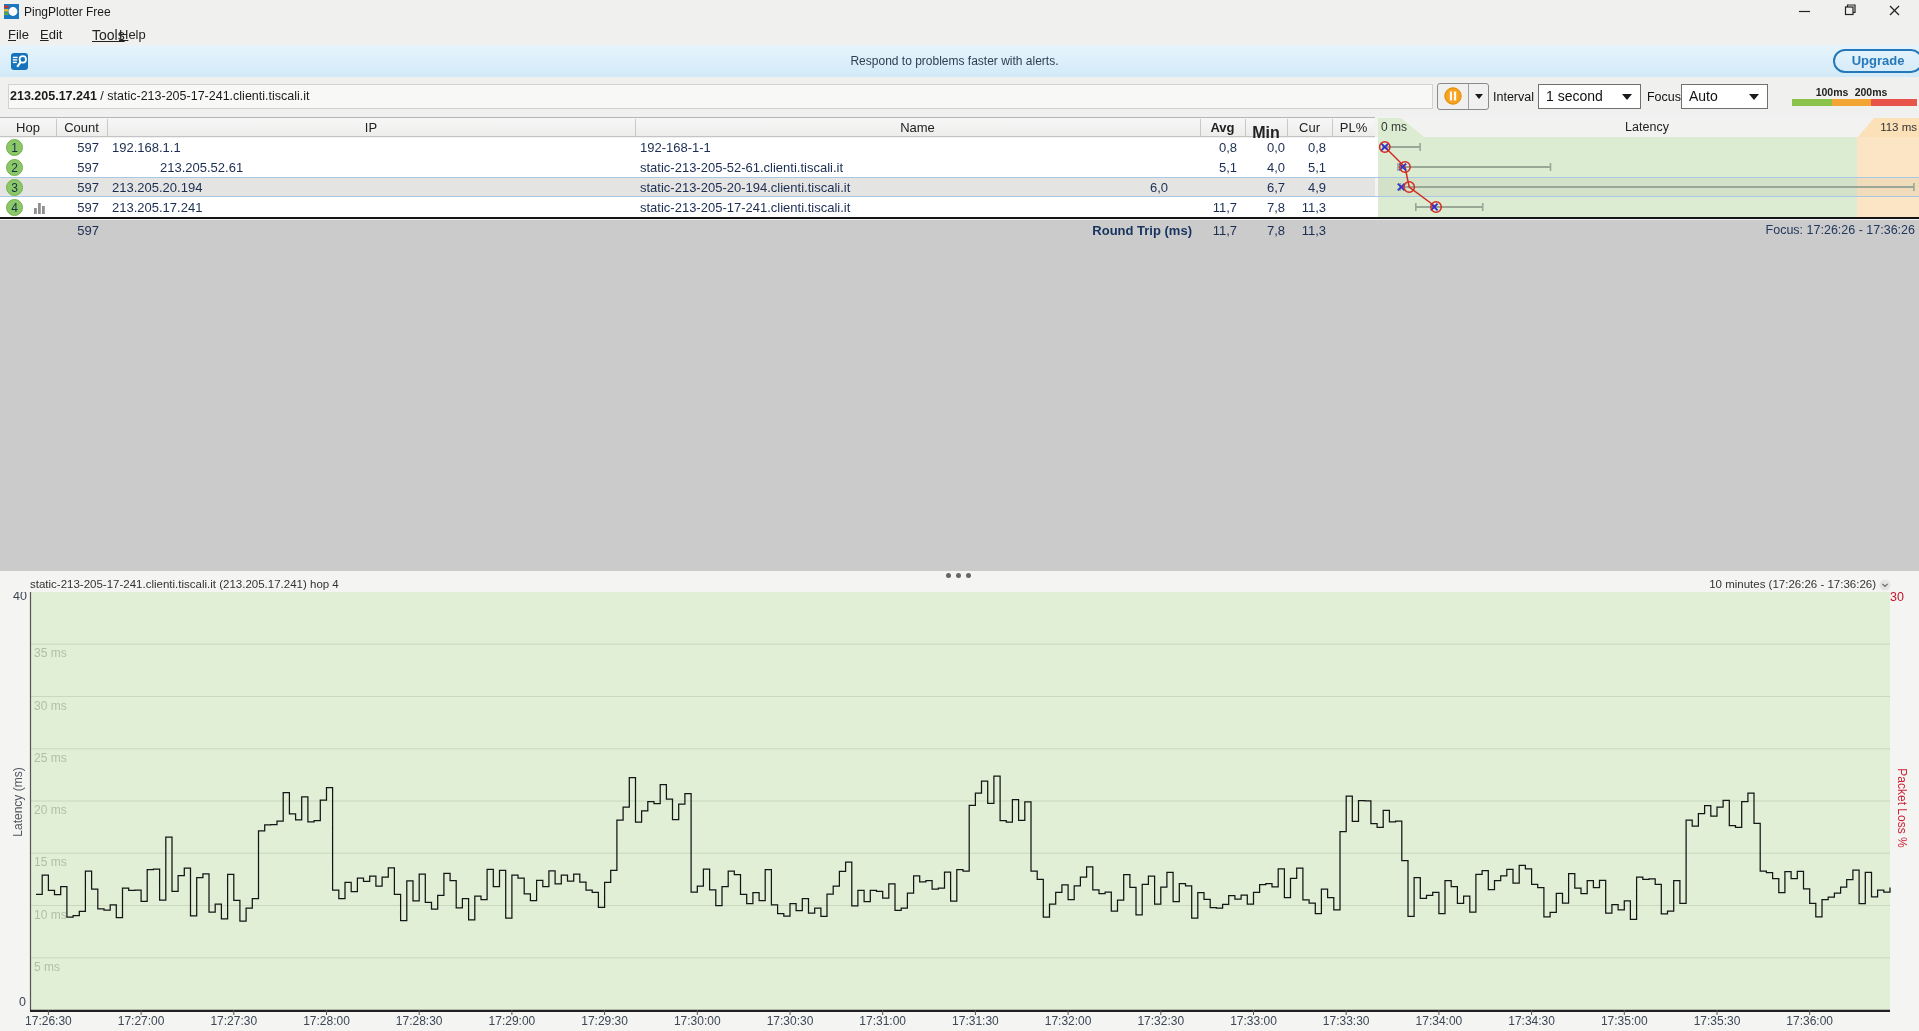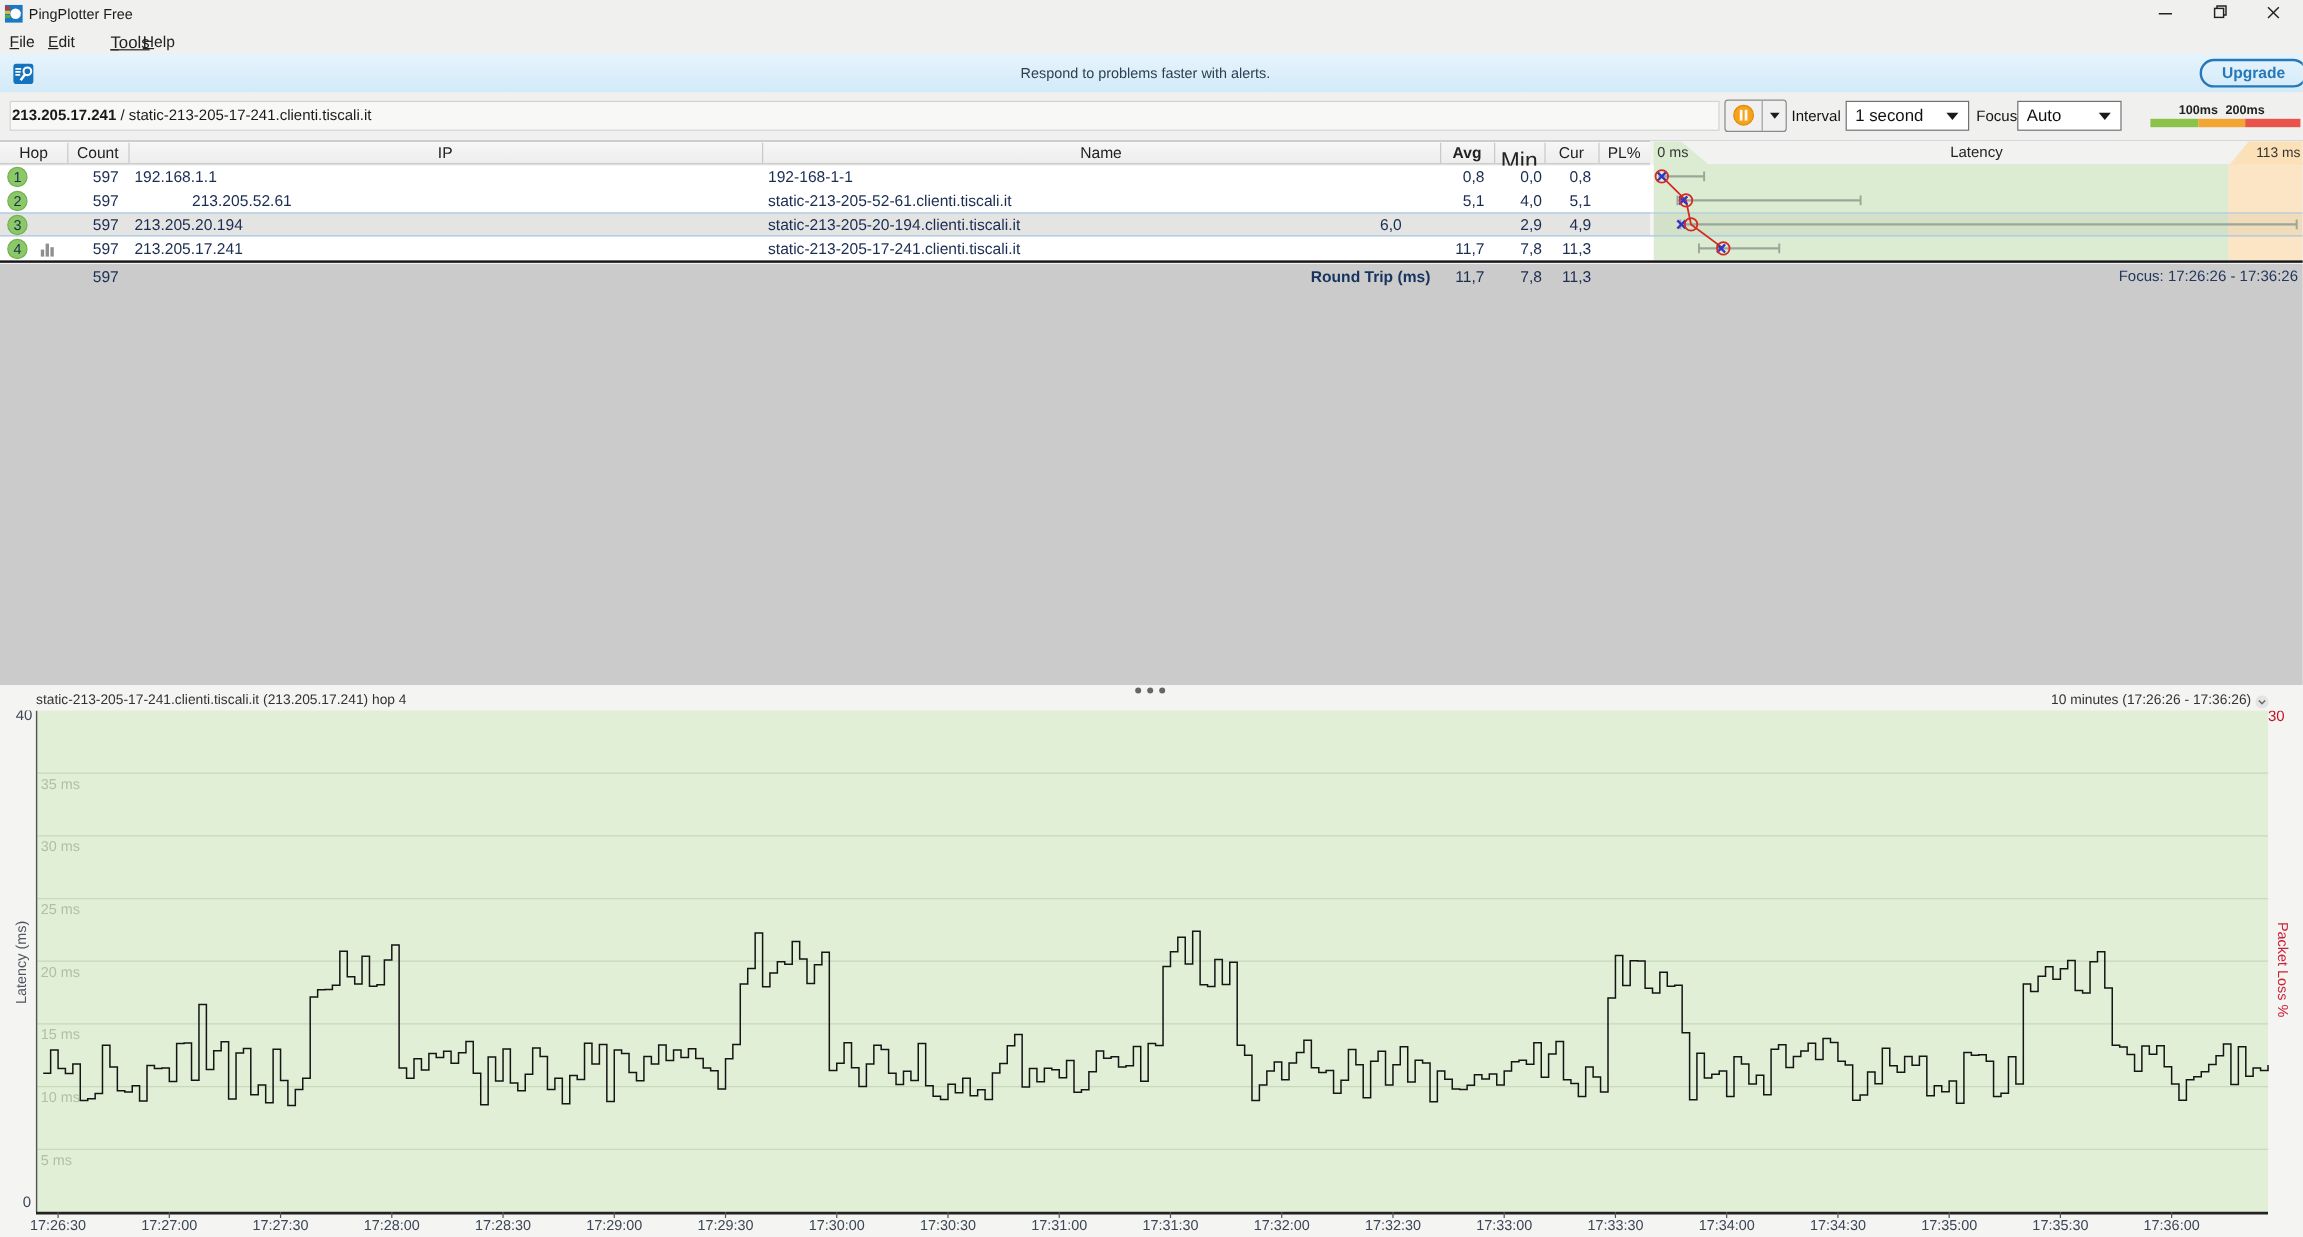--- a/index.html
+++ b/index.html
@@ -72,21 +72,21 @@
 <div class="abs" style="left:1792px;top:99px;width:40px;height:7px;background:#8bc34a;"></div>
 <div class="abs" style="left:1832px;top:99px;width:39px;height:7px;background:#f2a533;"></div>
 <div class="abs" style="left:1871px;top:99px;width:46px;height:7px;background:#e8534a;"></div>
 
 <div class="abs" style="left:0;top:117px;width:1919px;height:20px;background:linear-gradient(#f7f7f7,#ededec);border-top:1px solid #b5b5b5;border-bottom:1px solid #c4c4c4;"></div>
 <div class="abs" style="left:0;top:120px;width:56px;text-align:center;font-size:13px;color:#222;">Hop</div>
 <div class="abs" style="left:56px;top:120px;width:51px;text-align:center;font-size:13px;color:#222;">Count</div>
 <div class="abs" style="left:107px;top:120px;width:528px;text-align:center;font-size:13px;color:#222;">IP</div>
 <div class="abs" style="left:635px;top:120px;width:565px;text-align:center;font-size:13px;color:#222;">Name</div>
 <div class="abs" style="left:1200px;top:120px;width:45px;text-align:center;font-size:13px;color:#222;font-weight:bold;">Avg</div>
-<div class="abs" style="left:1245px;top:124px;width:42px;text-align:center;font-size:19px;color:#222;">Min</div>
+<div class="abs" style="left:1245px;top:124px;width:42px;text-align:center;font-size:16px;color:#222;font-weight:bold;">Min</div>
 <div class="abs" style="left:1287px;top:120px;width:45px;text-align:center;font-size:13px;color:#222;">Cur</div>
 <div class="abs" style="left:1332px;top:120px;width:43px;text-align:center;font-size:13px;color:#222;">PL%</div>
 <div class="abs" style="left:56px;top:119px;width:1px;height:17px;background:#c8c8c8;"></div>
 <div class="abs" style="left:107px;top:119px;width:1px;height:17px;background:#c8c8c8;"></div>
 <div class="abs" style="left:635px;top:119px;width:1px;height:17px;background:#c8c8c8;"></div>
 <div class="abs" style="left:1200px;top:119px;width:1px;height:17px;background:#c8c8c8;"></div>
 <div class="abs" style="left:1245px;top:119px;width:1px;height:17px;background:#c8c8c8;"></div>
 <div class="abs" style="left:1287px;top:119px;width:1px;height:17px;background:#c8c8c8;"></div>
 <div class="abs" style="left:1332px;top:119px;width:1px;height:17px;background:#c8c8c8;"></div>
 <div class="abs" style="left:1375px;top:119px;width:1px;height:17px;background:#c8c8c8;"></div>
@@ -154,21 +154,21 @@
 <div style="position:absolute;left:1200px;top:2px;width:85px;text-align:right;">4,0</div>
 <div style="position:absolute;left:1240px;top:2px;width:86px;text-align:right;">5,1</div>
 </div>
 <div class="abs" style="left:0;top:178px;width:1375px;height:20px;font-size:13px;color:#1b2d52;">
 <div style="position:absolute;left:6px;top:1px;width:17px;height:17px;border-radius:50%;background:#8cc868;border:1px solid #74b050;text-align:center;line-height:16px;font-size:12px;color:#16324c;">3</div>
 
 <div style="position:absolute;left:0;top:2px;width:99px;text-align:right;">597</div>
 <div style="position:absolute;left:112px;top:2px;">213.205.20.194</div>
 <div style="position:absolute;left:640px;top:2px;">static-213-205-20-194.clienti.tiscali.it</div>
 <div style="position:absolute;left:1150px;top:2px;width:87px;text-align:left;">6,0</div>
-<div style="position:absolute;left:1200px;top:2px;width:85px;text-align:right;">2,9</div>
+<div style="position:absolute;left:1200px;top:2px;width:85px;text-align:right;">6,7</div>
 <div style="position:absolute;left:1240px;top:2px;width:86px;text-align:right;">4,9</div>
 </div>
 <div class="abs" style="left:0;top:198px;width:1375px;height:20px;font-size:13px;color:#1b2d52;">
 <div style="position:absolute;left:6px;top:1px;width:17px;height:17px;border-radius:50%;background:#8cc868;border:1px solid #74b050;text-align:center;line-height:16px;font-size:12px;color:#16324c;">4</div>
 <svg width="14" height="12" viewBox="0 0 14 12" style="position:absolute;left:33px;top:4px;">
 <rect x="1" y="6" width="2.8" height="6" fill="#8f8f8f"></rect>
 <rect x="5" y="1" width="2.8" height="11" fill="#8f8f8f"></rect>
 <rect x="9" y="4" width="2.8" height="8" fill="#8f8f8f"></rect>
 </svg>
 <div style="position:absolute;left:0;top:2px;width:99px;text-align:right;">597</div>

